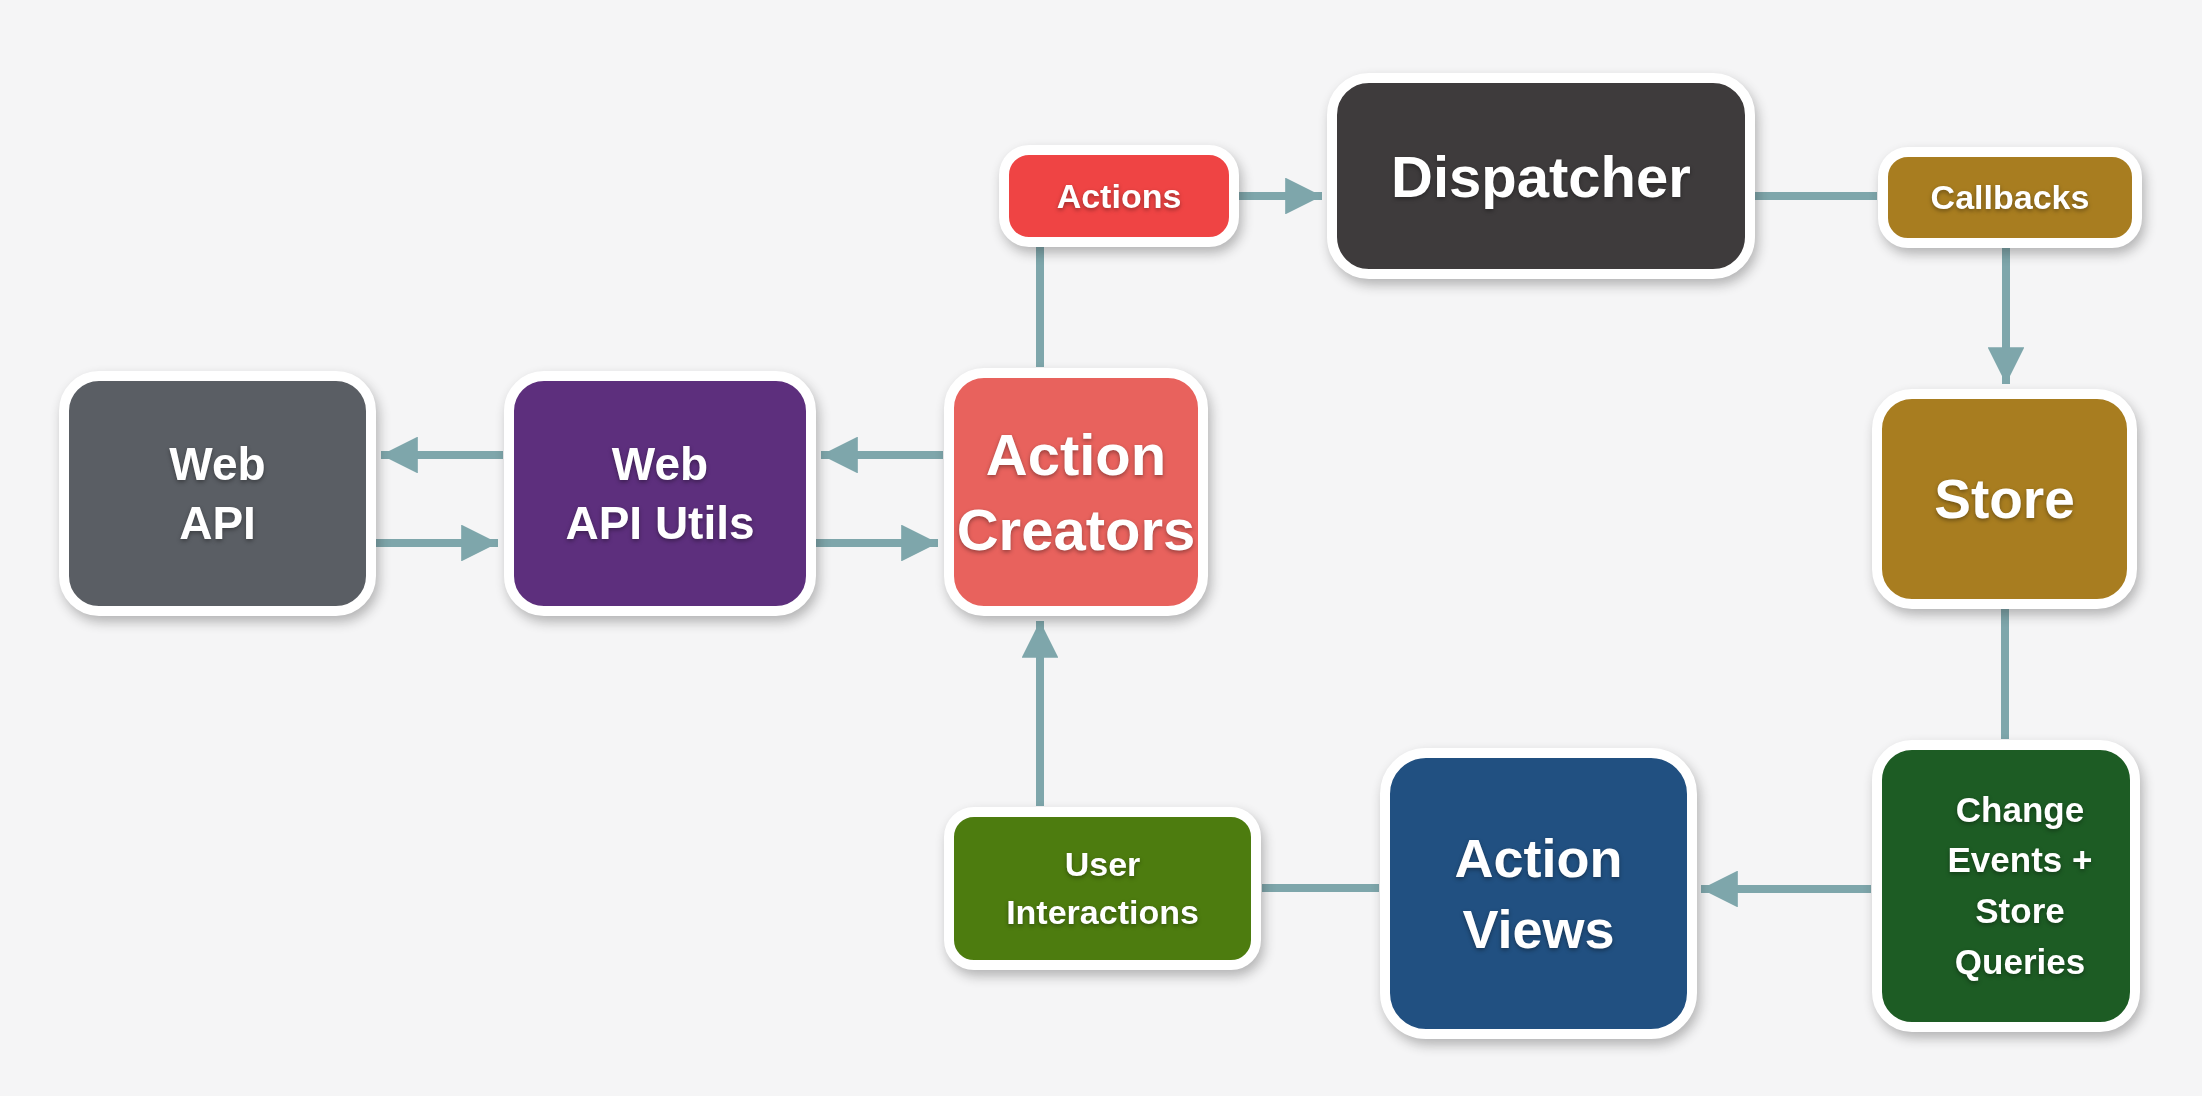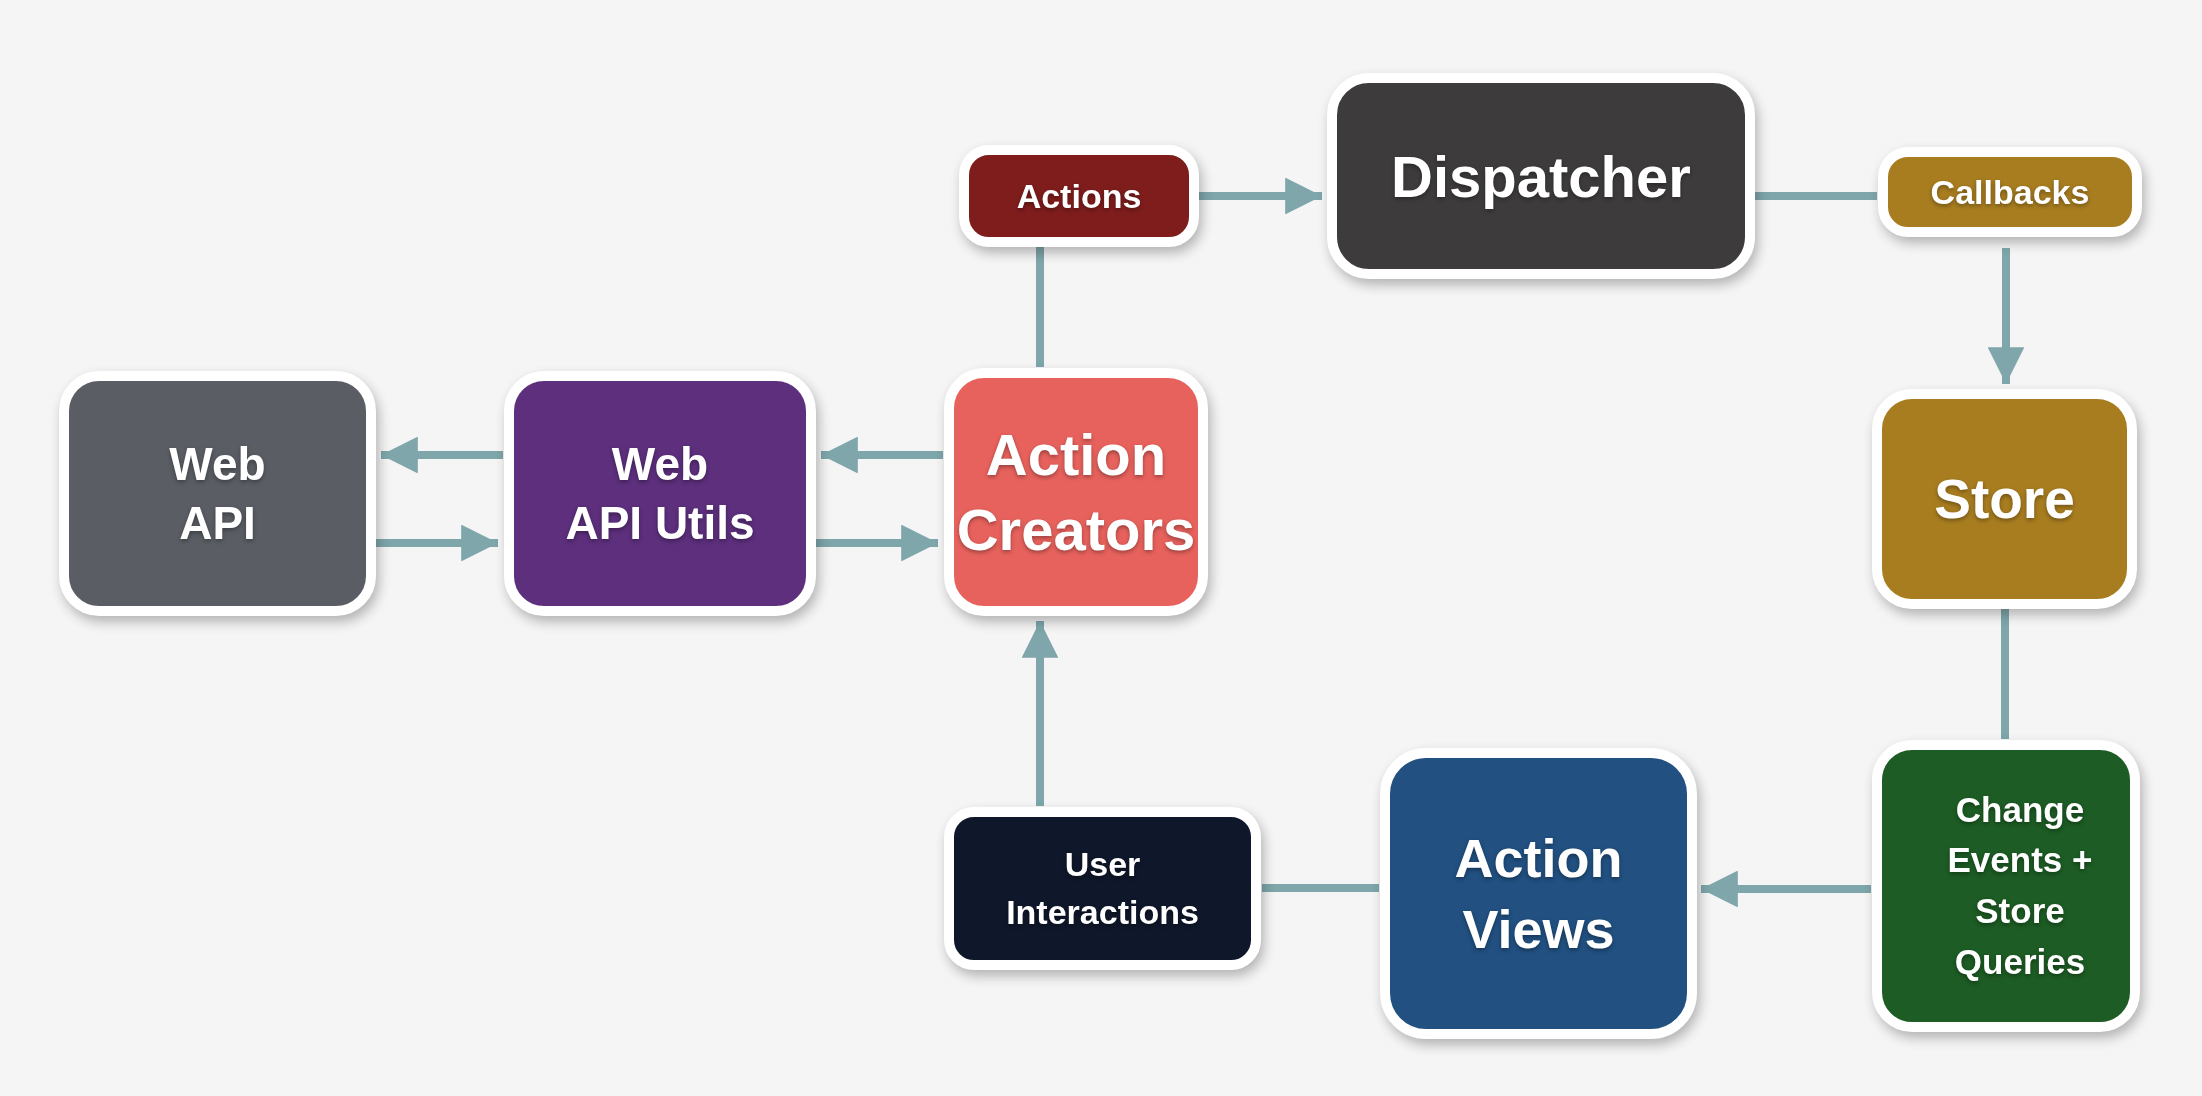--- a/index.html
+++ b/index.html
@@ -41,21 +41,21 @@
     text-align: center;
     text-shadow: 0 2px 4px rgba(0,0,0,0.35);
   }
   .node-line { display: block; }
 
   #node-web-api          { left: 59px;   top: 371px; width: 317px; height: 245px; font-size: 46px; line-height: 1.28; }
   #node-web-api-utils    { left: 504px;  top: 371px; width: 312px; height: 245px; font-size: 46px; line-height: 1.28; }
   #node-action-creators  { left: 944px;  top: 368px; width: 264px; height: 248px; font-size: 58px; line-height: 1.3; justify-content: center; }
   #node-actions          { left: 959px;  top: 145px; width: 240px; height: 102px; font-size: 34px; border-radius: 30px; }
   #node-dispatcher       { left: 1327px; top: 59px;  width: 428px; height: 206px; font-size: 58px; border-radius: 42px; }
-  #node-callbacks        { left: 1878px; top: 147px; width: 264px; height: 90px; font-size: 34px; border-radius: 30px; }
+  #node-callbacks        { left: 1878px; top: 147px; width: 264px; height: 101px; font-size: 34px; border-radius: 30px; }
   #node-store            { left: 1872px; top: 389px; width: 265px; height: 220px; font-size: 55px; }
   #node-change-events    { left: 1872px; top: 740px; width: 268px; height: 292px; font-size: 35px; line-height: 1.45; }
   #node-react-views      { left: 1380px; top: 748px; width: 317px; height: 291px; font-size: 54px; line-height: 1.3; border-radius: 46px; }
   #node-user-interactions{ left: 944px;  top: 807px; width: 317px; height: 163px; font-size: 34px; line-height: 1.4; border-radius: 30px; }
 </style>
 </head>
 <body style="background: rgb(245, 245, 246);">
 
 <div id="canvas">
 
@@ -89,21 +89,21 @@
   <div class="node" id="node-web-api-utils" style="background: rgb(93, 47, 125);">
     <span class="node-line">Web</span>
     <span class="node-line">API Utils</span>
   </div>
 
   <div class="node" id="node-action-creators" style="background: rgb(232, 98, 93);">
     <span class="node-line">Action</span>
     <span class="node-line">Creators</span>
   </div>
 
-  <div class="node" id="node-actions" style="background: #7f1d1d;">
+  <div class="node" id="node-actions" style="background: #ef4444; margin-left: 40px;">
     <span class="node-line">Actions</span>
   </div>
 
   <div class="node" id="node-dispatcher" style="background: rgb(62, 59, 60); margin-top: 14px;">
     <span class="node-line">Dispatcher</span>
   </div>
 
   <div class="node" id="node-callbacks" style="background: rgb(168, 125, 32);">
     <span class="node-line">Callbacks</span>
   </div>
@@ -117,18 +117,18 @@
     <span class="node-line">Events +</span>
     <span class="node-line">Store</span>
     <span class="node-line">Queries</span>
   </div>
 
   <div class="node" id="node-react-views" style="background: rgb(33, 80, 129);">
     <span class="node-line">Action</span>
     <span class="node-line">Views</span>
   </div>
 
-  <div class="node" id="node-user-interactions" style="background: #0f172a;">
+  <div class="node" id="node-user-interactions" style="background: #4d7c0f;">
     <span class="node-line">User</span>
     <span class="node-line">Interactions</span>
   </div>
 
 </div>
 
 </body></html>

